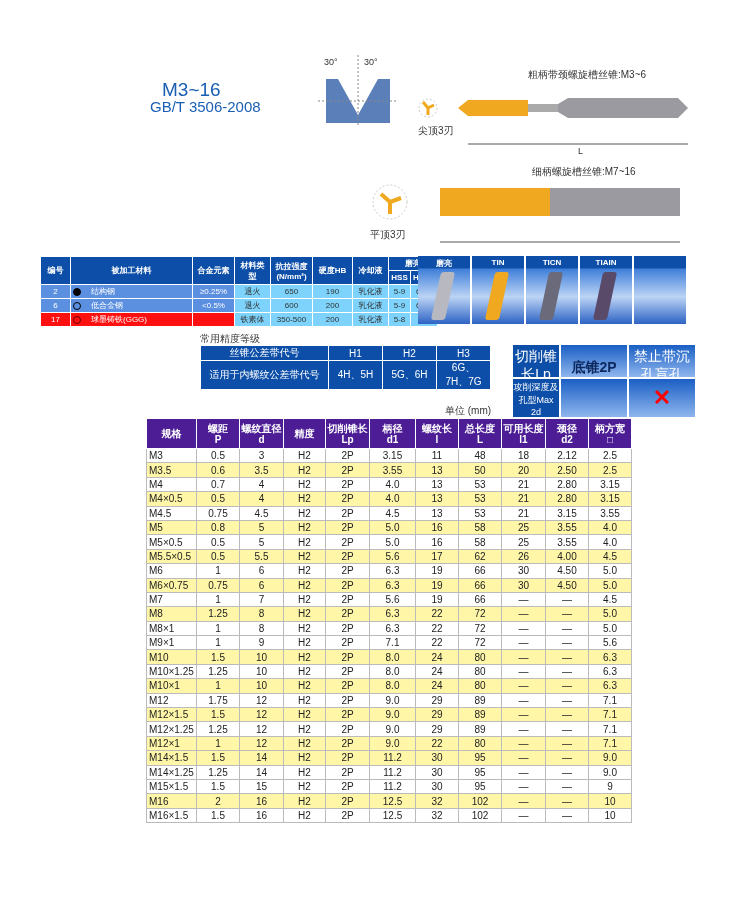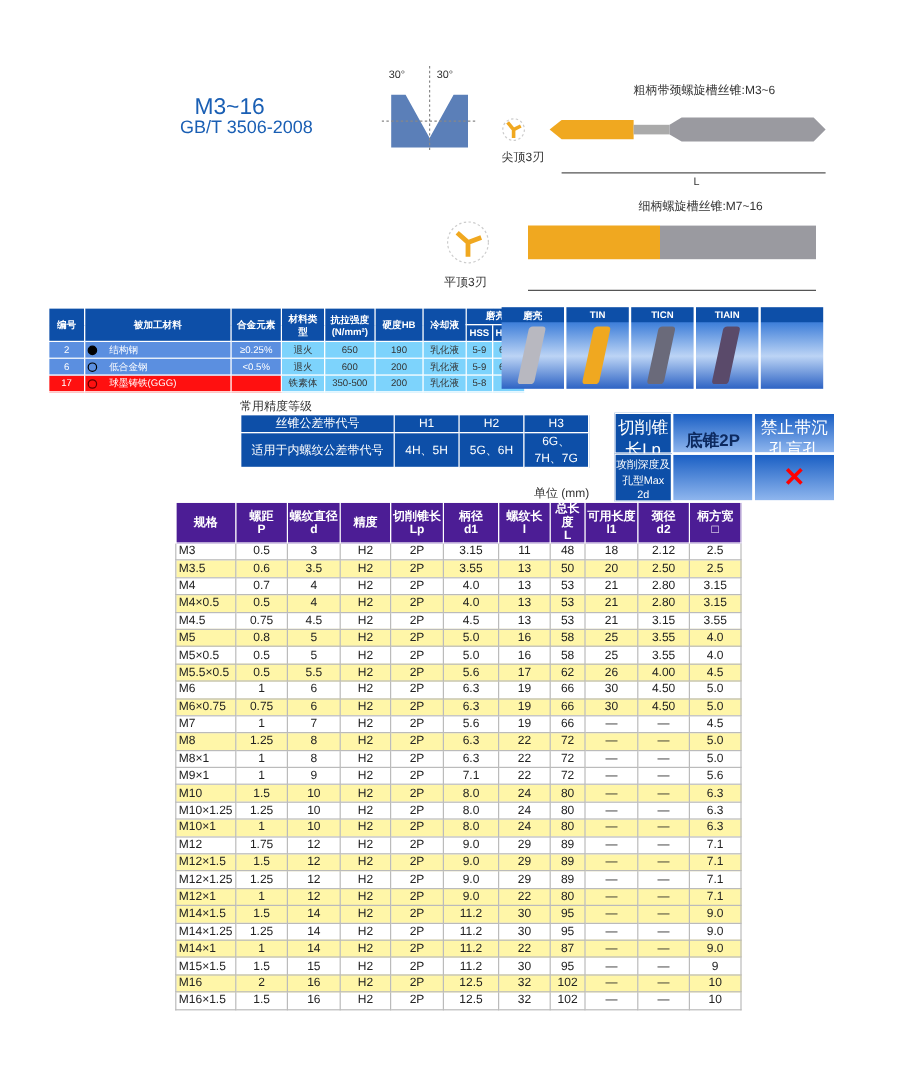--- a/index.html
+++ b/index.html
@@ -173,21 +173,21 @@
           <div>Lp</div>
         </th>
         <th style="width: 46px;">
           <div>柄径</div>
           <div>d1</div>
         </th>
         <th style="width: 43px;">
           <div>螺纹长</div>
           <div>l</div>
         </th>
-        <th style="width: 29px;">
+        <th style="width: 43px;">
           <div>总长度</div>
           <div>L</div>
         </th>
         <th style="width: 44px;">
           <div>可用长度</div>
           <div>l1</div>
         </th>
         <th style="width: 43px;">
           <div>颈径</div>
           <div>d2</div>
@@ -491,33 +491,20 @@
         <td>14</td>
         <td>H2</td>
         <td>2P</td>
         <td>11.2</td>
         <td>30</td>
         <td>95</td>
         <td>—</td>
         <td>—</td>
         <td>9.0</td>
       </tr>
-      <tr class="y">
-        <td>M14×1</td>
-        <td>1</td>
-        <td>14</td>
-        <td>H2</td>
-        <td>2P</td>
-        <td>11.2</td>
-        <td>22</td>
-        <td>87</td>
-        <td>—</td>
-        <td>—</td>
-        <td>9.0</td>
-      </tr>
       <tr>
         <td>M15×1.5</td>
         <td>1.5</td>
         <td>15</td>
         <td>H2</td>
         <td>2P</td>
         <td>11.2</td>
         <td>30</td>
         <td>95</td>
         <td>—</td>

